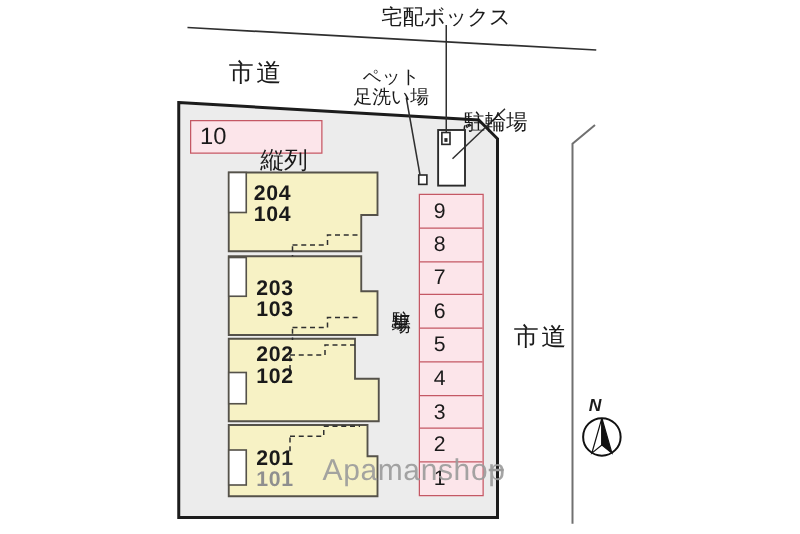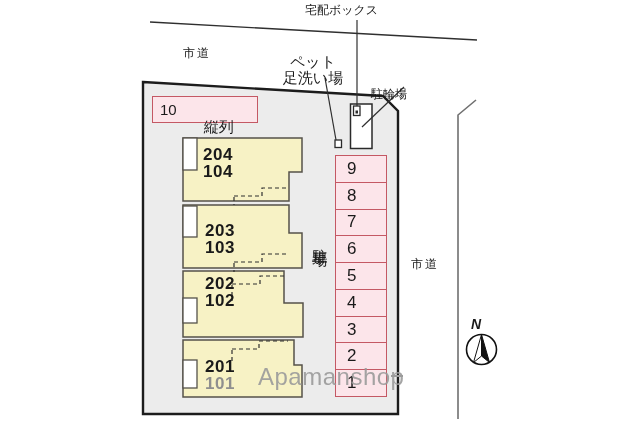--- a/index.html
+++ b/index.html
@@ -17,28 +17,28 @@
   .dash{stroke:var(--line);stroke-width:1.2;fill:none;stroke-dasharray:4 3;}
   .leader{stroke:var(--line);stroke-width:1.2;fill:none;}
   .whitebox{fill:#ffffff;stroke:#2a2a2a;stroke-width:1.5;}
   .smallbox{fill:#ffffff;stroke:#2a2a2a;stroke-width:1.3;}
   .smalldot{fill:#2a2a2a;}
   .compass-circle{fill:#ffffff;stroke:#111111;stroke-width:1.6;}
   .needle-w{fill:#ffffff;stroke:#111111;stroke-width:1;}
   .needle-b{fill:#111111;stroke:#111111;stroke-width:1;}
   .wm-dash{stroke:var(--watermark);stroke-width:2;}
 
-  .t16{font-size:12px;text-align:center;}
-  .road-label{letter-spacing:2px;font-size:12px;}
+  .t16{font-size:17px;text-align:center;}
+  .road-label{letter-spacing:2px;font-size:20px;}
   .pet-label{left:281px;top:54px;width:64px;text-align:center;font-size:15px;line-height:16px;white-space:normal;}
 
   .tandem{
     position:absolute;left:152px;top:96px;width:104px;height:25px;
     background:var(--parking-fill);border:1.8px solid var(--parking-stroke);
-    display:flex;align-items:center;font-size:15px;
+    display:flex;align-items:center;font-size:19px;
   }
   .tandem .cnt{padding-left:7px;}
   .tandem .tl{margin-left:27px;margin-top:36px;}
 
   .room{position:absolute;font-size:17px;line-height:17px;font-weight:600;letter-spacing:0.5px;}
   .room span{display:block;text-align:center;}
   .room .muted{color:var(--muted-text);}
 
   .pkcol{
     position:absolute;left:335px;top:155px;width:50px;height:240px;

